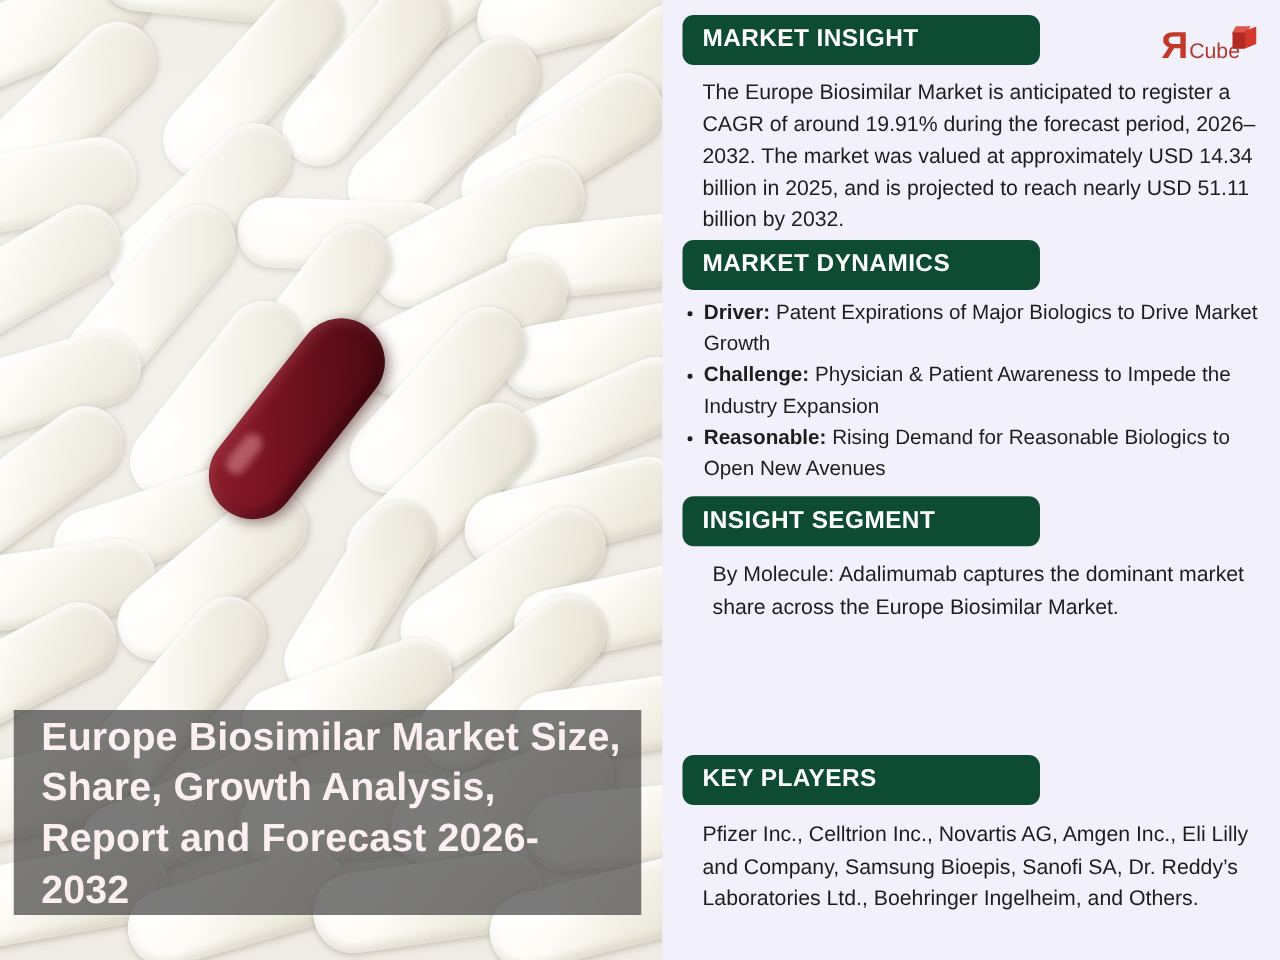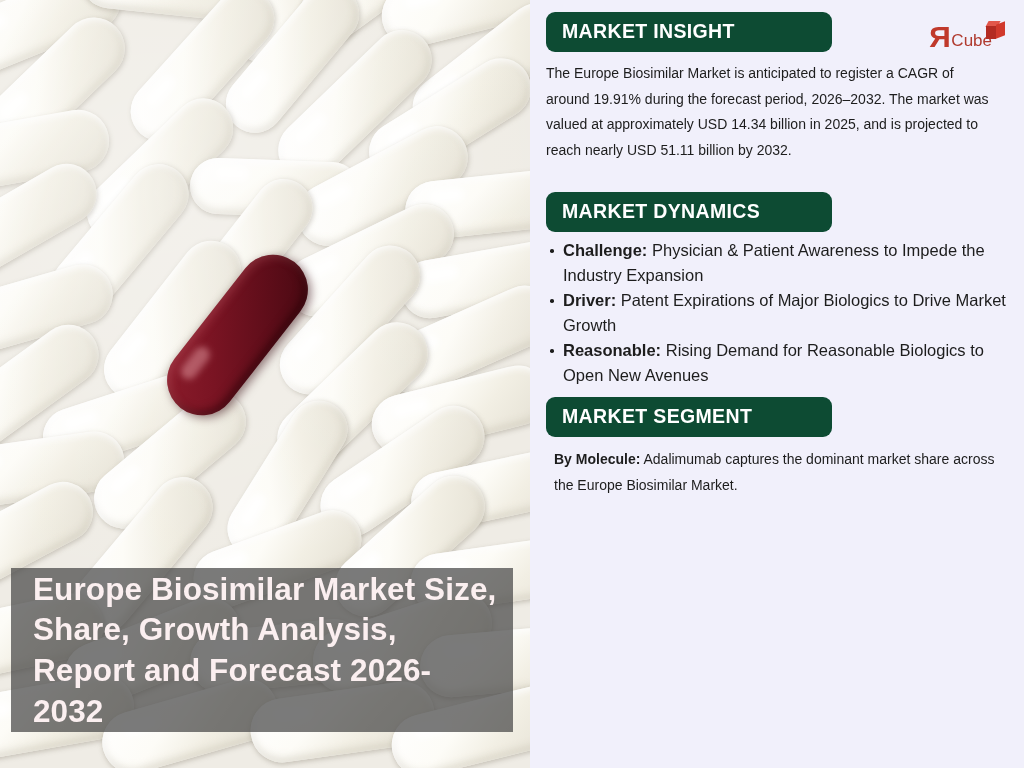--- a/index.html
+++ b/index.html
@@ -94,25 +94,25 @@
     border-radius:9px;
     font-size:19.5px;font-weight:bold;letter-spacing:.35px;
     padding:8px 14px 9px 16px;
     box-sizing:border-box;
     width:286px;
   }
   .sec{position:absolute;left:546px;width:470px;}
 
   .body-txt{
     color:#1d1d1d;
-    font-size:14px;
+    font-size:17px;
     line-height:25.5px;
-    margin:0;
-  }
-  .body-txt b{font-weight:bold;}
+    margin:16px;
+  }
+  .body-txt b{font-weight:normal;}
 
   .s-insight{top:12px;}
   .s-insight .body-txt{margin-top:9px;width:455px;}
 
   .s-dynamics{top:192px;}
   ul.dyn{margin:6px 0 0 0;padding:0;list-style:none;width:466px;}
   ul.dyn li{
     position:relative;padding-left:17px;
     color:#1d1d1d;font-size:16.5px;line-height:25px;margin:0 0 0 0;
   }
@@ -217,25 +217,29 @@
   </div>
 
   <div class="sec s-insight">
     <div class="badge">MARKET INSIGHT</div>
     <p class="body-txt">The Europe Biosimilar Market is anticipated to register a CAGR of around 19.91% during the forecast period, 2026–2032. The market was valued at approximately USD 14.34 billion in 2025, and is projected to reach nearly USD 51.11 billion by 2032.</p>
   </div>
 
   <div class="sec s-dynamics">
     <div class="badge">MARKET DYNAMICS</div>
     <ul class="dyn">
+      <li><b>Driver:</b><span> Patent Expirations of Major Biologics to Drive Market Growth</span></li>
       <li><b>Challenge:</b><span> Physician &amp; Patient Awareness to Impede the Industry Expansion</span></li>
-      <li><b>Driver:</b><span> Patent Expirations of Major Biologics to Drive Market Growth</span></li>
       <li><b>Reasonable:</b><span> Rising Demand for Reasonable Biologics to Open New Avenues</span></li>
     </ul>
   </div>
 
   <div class="sec s-segment">
-    <div class="badge">MARKET SEGMENT</div>
+    <div class="badge">INSIGHT SEGMENT</div>
     <p class="body-txt"><b>By Molecule:</b><span> Adalimumab captures the dominant market share across the Europe Biosimilar Market.</span></p>
   </div>
 
+  <div class="sec s-players">
+    <div class="badge">KEY PLAYERS</div>
+    <p class="body-txt">Pfizer Inc., Celltrion Inc., Novartis AG, Amgen Inc., Eli Lilly and Company, Samsung Bioepis, Sanofi SA, Dr. Reddy’s Laboratories Ltd., Boehringer Ingelheim, and Others.</p>
+  </div>
 
 </div>
 
 </body></html>

